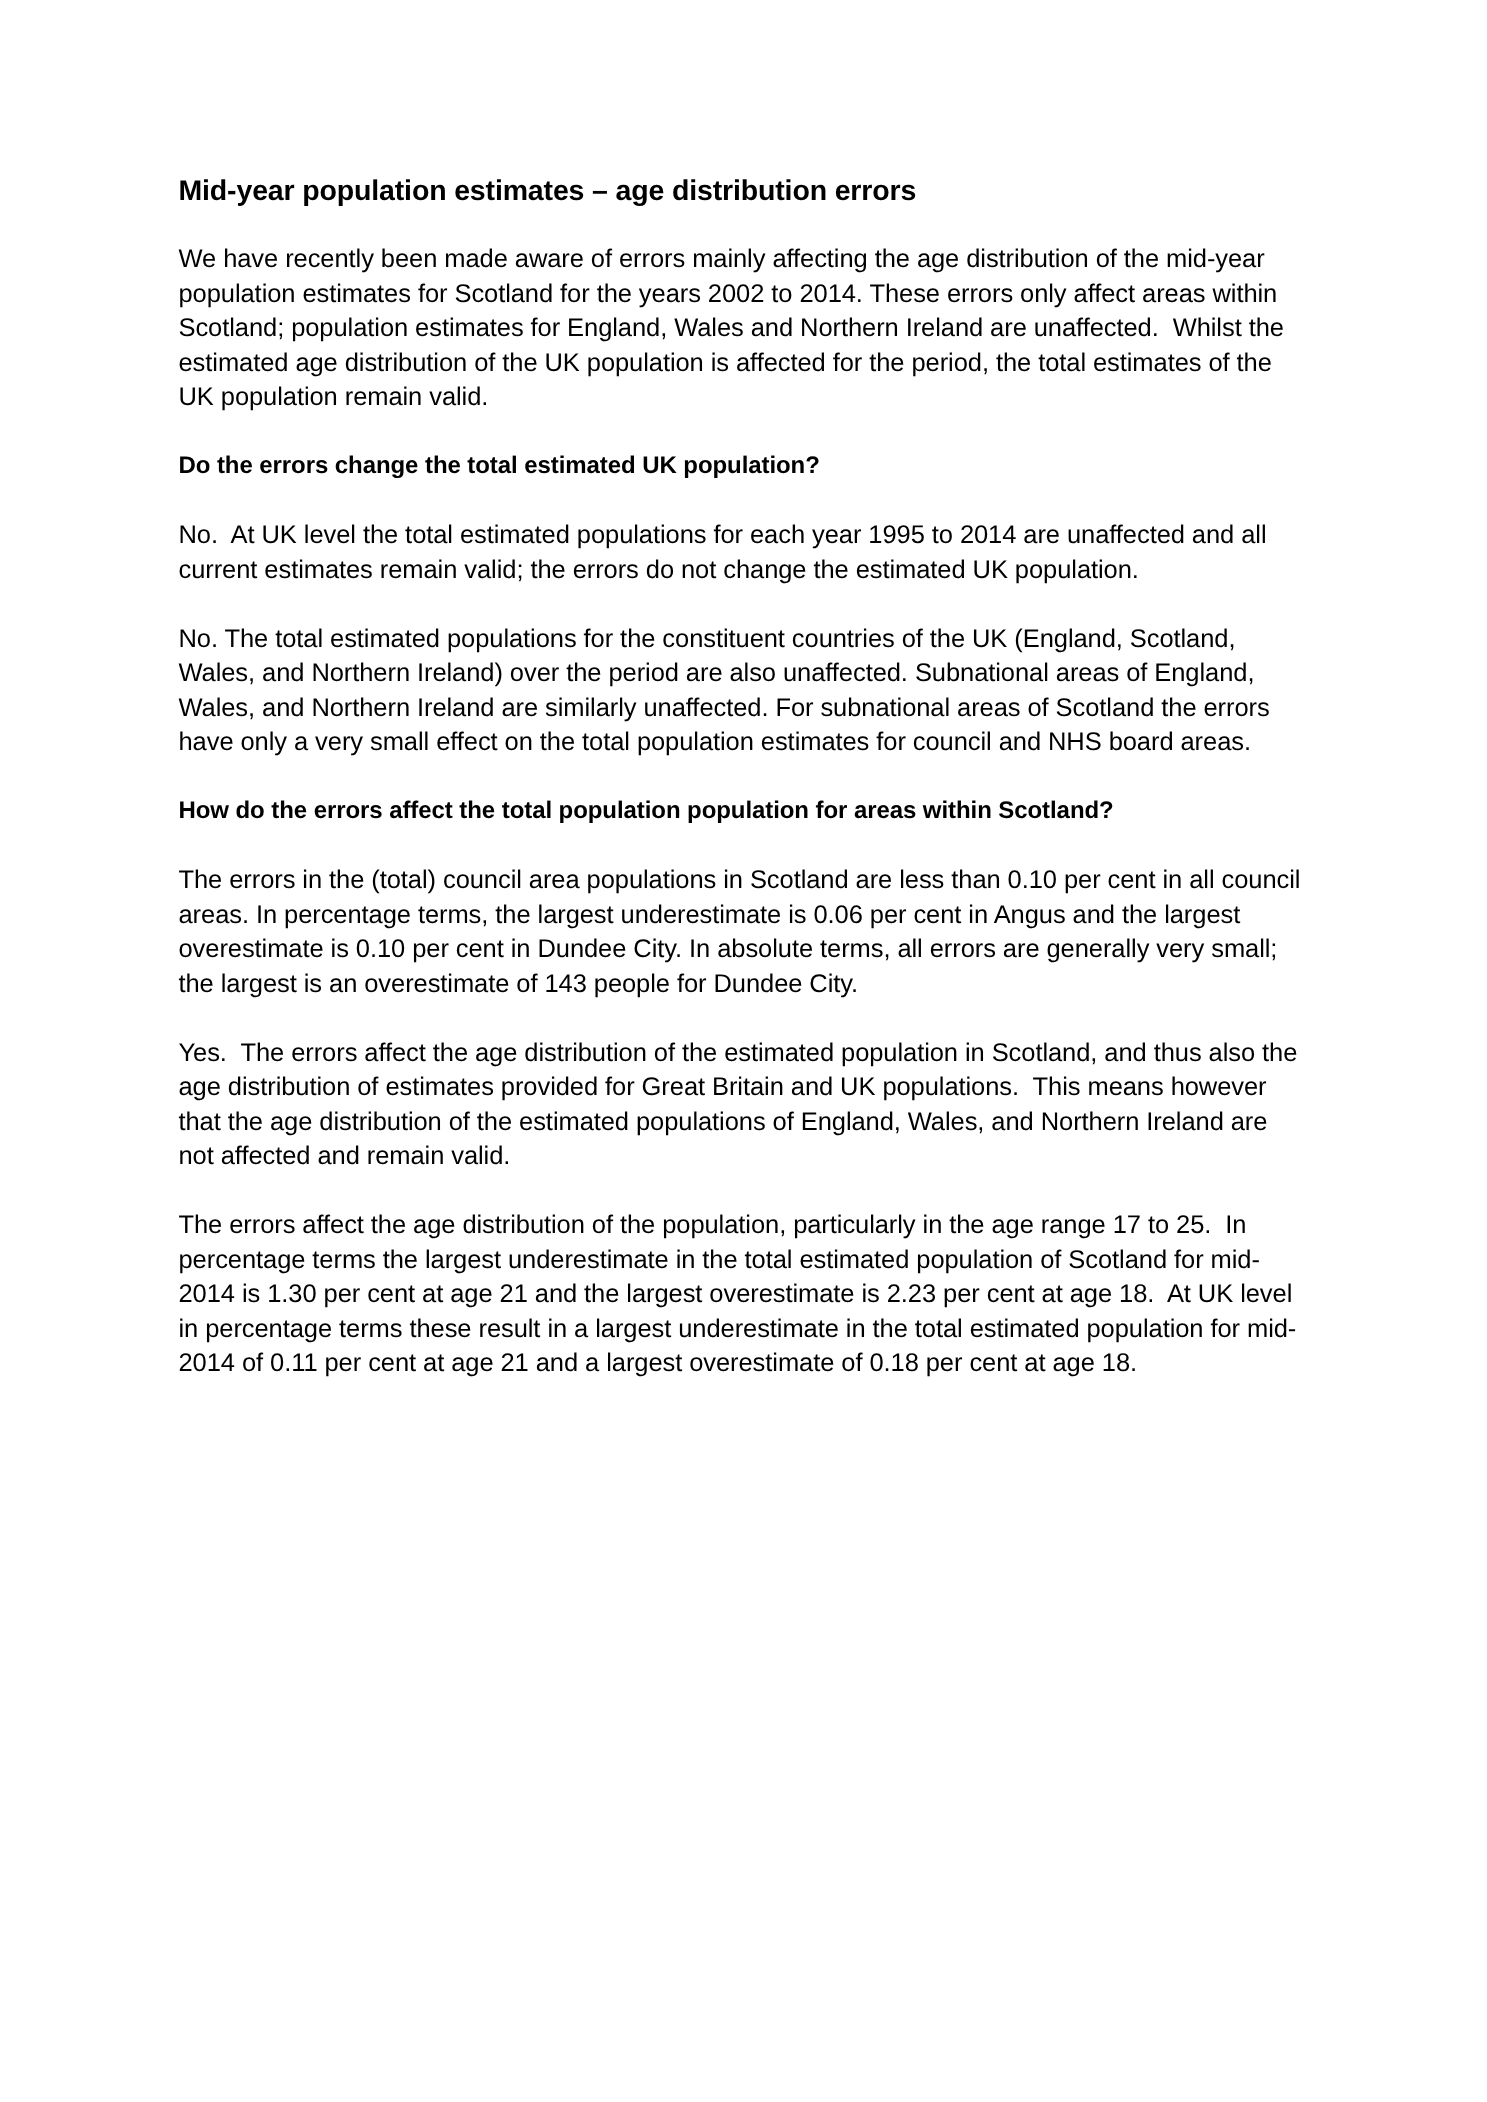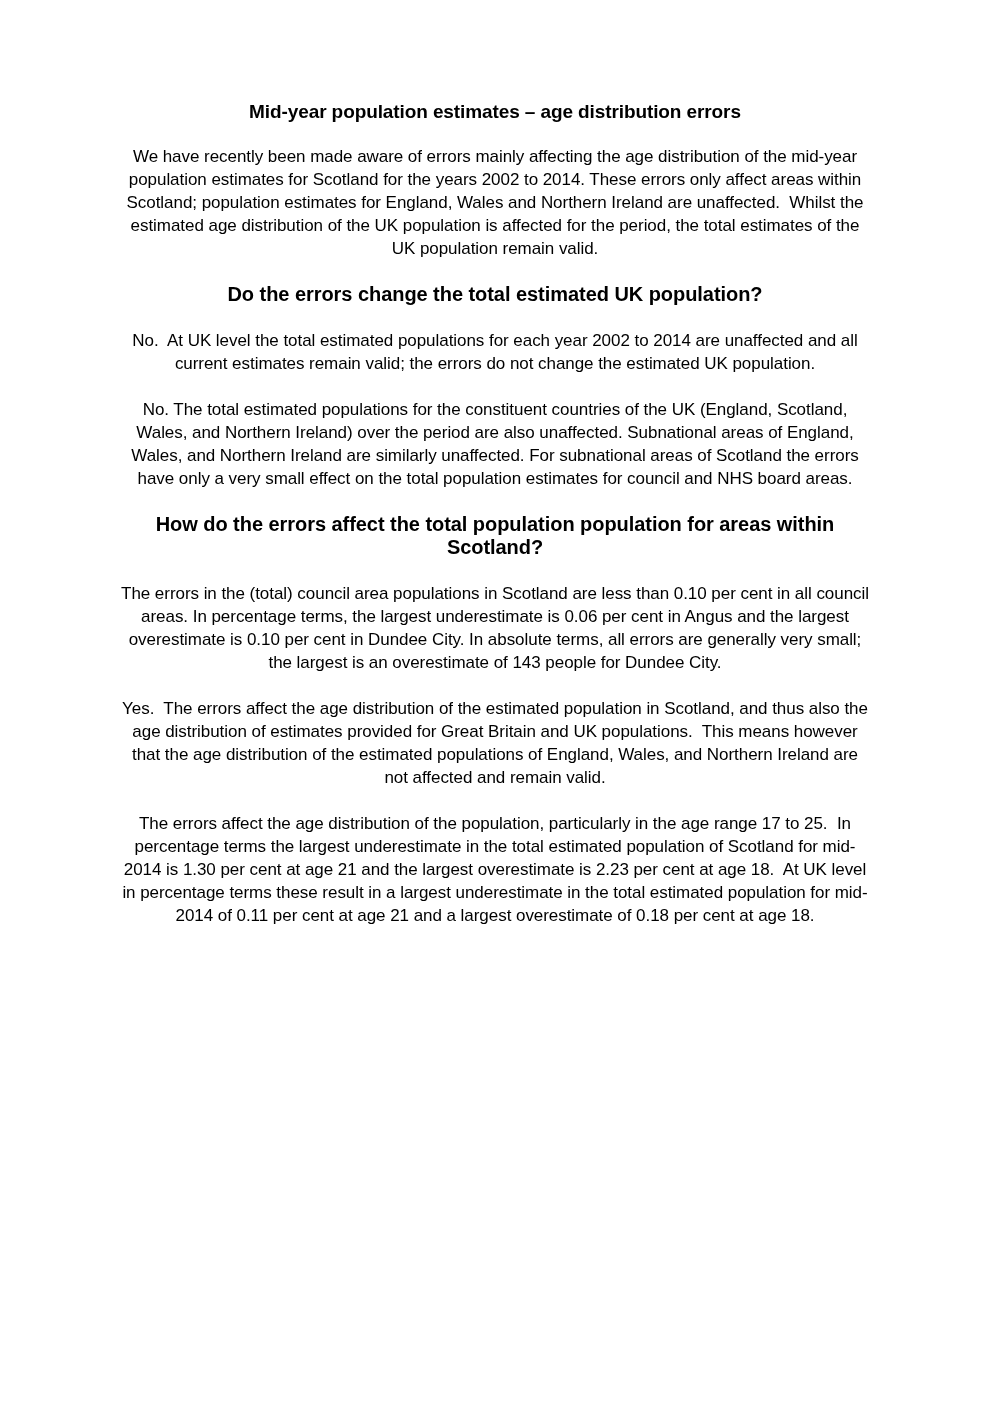--- a/index.html
+++ b/index.html
@@ -17,33 +17,32 @@
   .page {
     position: relative;
     width: 991px;
     height: 1401px;
     background: #ffffff;
     overflow: hidden;
   }
   .content {
     position: absolute;
     left: 119px;
-    top: 100px;
+    top: 116px;
     width: 752px;
-    text-align: center;
   }
   .doc-title {
     font-size: 19px;
     font-weight: bold;
     line-height: 23px;
     margin: 0 0 22px 0;
     letter-spacing: -0.1px;
   }
   .q-heading {
-    font-size: 20px;
+    font-size: 16px;
     font-weight: bold;
     line-height: 23px;
     margin: 12px 0 23px 0;
     letter-spacing: -0.05px;
   }
   .body-para {
     font-size: 17px;
     font-weight: normal;
     line-height: 23px;
     margin: 2px 0 23px 0;
@@ -58,21 +57,21 @@
 <body>
 
 <div class="page">
   <div class="content">
 
     <h1 class="doc-title">Mid-year population estimates – age distribution errors</h1>
 
     <p class="body-para">We have recently been made aware of errors mainly affecting the age distribution of the mid-year population estimates for Scotland for the years 2002 to 2014. These errors only affect areas within Scotland; population estimates for England, Wales and Northern Ireland are unaffected.  Whilst the estimated age distribution of the UK population is affected for the period, the total estimates of the UK population remain valid.</p>
 
     <h2 class="q-heading">Do the errors change the total estimated UK population?</h2>
-    <p class="body-para">No.  At UK level the total estimated populations for each year 2002 to 2014 are unaffected and all current estimates remain valid; the errors do not change the estimated UK population.</p>
+    <p class="body-para">No.  At UK level the total estimated populations for each year 1995 to 2014 are unaffected and all current estimates remain valid; the errors do not change the estimated UK population.</p>
 
     <p class="body-para">No. The total estimated populations for the constituent countries of the UK (England, Scotland, Wales, and Northern Ireland) over the period are also unaffected. Subnational areas of England, Wales, and Northern Ireland are similarly unaffected. For subnational areas of Scotland the errors have only a very small effect on the total population estimates for council and NHS board areas.</p>
 
     <h2 class="q-heading">How do the errors affect the total population population for areas within Scotland?</h2>
     <p class="body-para">The errors in the (total) council area populations in Scotland are less than 0.10 per cent in all council areas. In percentage terms, the largest underestimate is 0.06 per cent in Angus and the largest overestimate is 0.10 per cent in Dundee City. In absolute terms, all errors are generally very small; the largest is an overestimate of 143 people for Dundee City.</p>
 
     <p class="body-para">Yes.  The errors affect the age distribution of the estimated population in Scotland, and thus also the age distribution of estimates provided for Great Britain and UK populations.  This means however that the age distribution of the estimated populations of England, Wales, and Northern Ireland are not affected and remain valid.</p>
 
     <p class="body-para last">The errors affect the age distribution of the population, particularly in the age range 17 to 25.  In percentage terms the largest underestimate in the total estimated population of Scotland for mid-2014 is 1.30 per cent at age 21 and the largest overestimate is 2.23 per cent at age 18.  At UK level in percentage terms these result in a largest underestimate in the total estimated population for mid-2014 of 0.11 per cent at age 21 and a largest overestimate of 0.18 per cent at age 18.</p>
 

